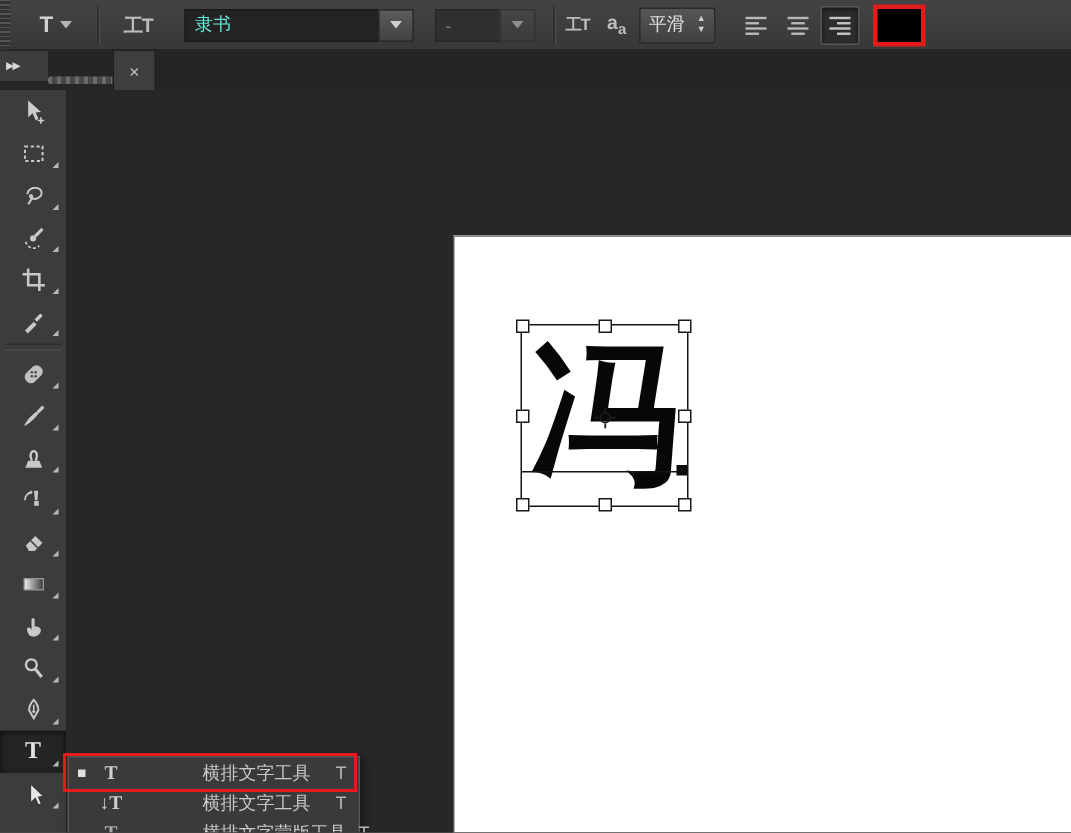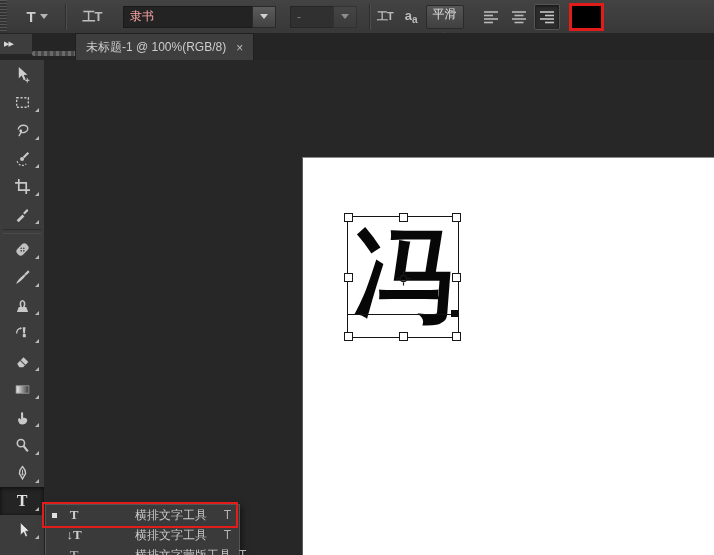--- a/index.html
+++ b/index.html
@@ -11,31 +11,31 @@
     background:linear-gradient(#434343,#383838);border-bottom:1px solid #232323;
     display:flex;align-items:center;}
   .grip-v{width:7px;height:33px;background:repeating-linear-gradient(180deg,#555 0 1px,#333 1px 3px);}
   .ob-btn{display:flex;align-items:center;justify-content:center;color:#c9c9c9;height:24px;}
   .tool-preset{margin-left:8px;width:44px;gap:4px;}
   .tool-preset .tp-t{font-size:15px;font-weight:bold;color:#cfcfcf;}
   .caret{width:0;height:0;border-left:4px solid transparent;border-right:4px solid transparent;border-top:5px solid #b5b5b5;}
   .ob-sep{width:1px;height:26px;background:#2d2d2d;border-right:1px solid #4d4d4d;margin:0 6px;}
   .icon-glyph{color:#bdbdbd;font-size:13px;font-weight:bold;letter-spacing:-1px;}
   .combo{display:flex;height:22px;}
-  .combo .field{background:#232323;border:1px solid #1a1a1a;border-right:none;color:#fca5a5;
+  .combo .field{background:#232323;border:1px solid #1a1a1a;border-right:none;color:#5eead4;
     display:flex;align-items:center;padding:0 6px;font-size:12px;}
   .combo .dd-btn{width:22px;background:linear-gradient(#5c5c5c,#424242);border:1px solid #2a2a2a;
     display:flex;align-items:center;justify-content:center;}
   .combo.disabled .field{background:#303030;color:#7d7d7d;border-color:#262626;}
   .combo.disabled .dd-btn{background:linear-gradient(#4a4a4a,#3c3c3c);opacity:.55;}
   .dd-tri{width:0;height:0;border-left:4px solid transparent;border-right:4px solid transparent;border-top:5px solid #d0d0d0;}
   .aa{margin:0 8px 0 12px;color:#bdbdbd;font-weight:bold;}
   .aa .a1{font-size:13px;} .aa .a2{font-size:10px;vertical-align:sub;}
   .select-btn{height:22px;background:linear-gradient(#565656,#404040);border:1px solid #2a2a2a;
-    border-radius:2px;display:flex;align-items:center;padding:0 6px;gap:8px;color:#e0e0e0;flex-direction:column;}
+    border-radius:2px;display:flex;align-items:center;padding:0 6px;gap:8px;color:#e0e0e0;}
   .spin{display:flex;flex-direction:column;gap:1px;font-size:6px;line-height:6px;color:#cfcfcf;}
   .align-group{display:flex;margin-left:14px;gap:2px;}
   .align-btn{width:24px;height:24px;display:flex;align-items:center;justify-content:center;border:1px solid transparent;border-radius:2px;}
   .align-btn.active{background:#2c2c2c;border-color:#555;box-shadow:inset 0 1px 3px rgba(0,0,0,.6);}
   #color-swatch{width:29px;height:22px;background:#000;margin-left:12px;outline:3px solid #e21b1b;}
   
   #tab-bar{position:absolute;left:0;top:33px;width:714px;height:27px;background:#252525;}
   #panel-collapse{position:absolute;left:0;top:1px;width:28px;height:20px;background:#3d3d3d;
     color:#d8d8d8;font-size:7px;display:flex;align-items:center;padding-left:4px;letter-spacing:-1px;}
   #panel-grip{position:absolute;left:32px;top:18px;width:70px;height:5px;border-radius:2px;
@@ -144,21 +144,20 @@
     </div>
     <div id="color-swatch"></div>
   </div>
 
   <div id="tab-bar">
     <div id="panel-collapse">
       <span>▶▶</span>
     </div>
     <div id="panel-grip"></div>
     <div class="doc-tab">
-      <span>未标题-1 @ 100%(RGB/8)</span>
       <span class="tab-close">×</span>
     </div>
   </div>
 
   <div id="toolbox">
     <div class="tool">
       <svg width="17" height="17" viewBox="0 0 16 16">
         <path d="M4.5 1 L4.5 11.5 L7.3 9 L9.2 13.4 L11 12.6 L9.2 8.4 L12.6 8.2 Z" fill="#cdcdcd"></path>
         <g stroke="#cdcdcd" stroke-width="1">
             <line x1="10.5" y1="13.5" x2="14.5" y2="13.5"></line>

